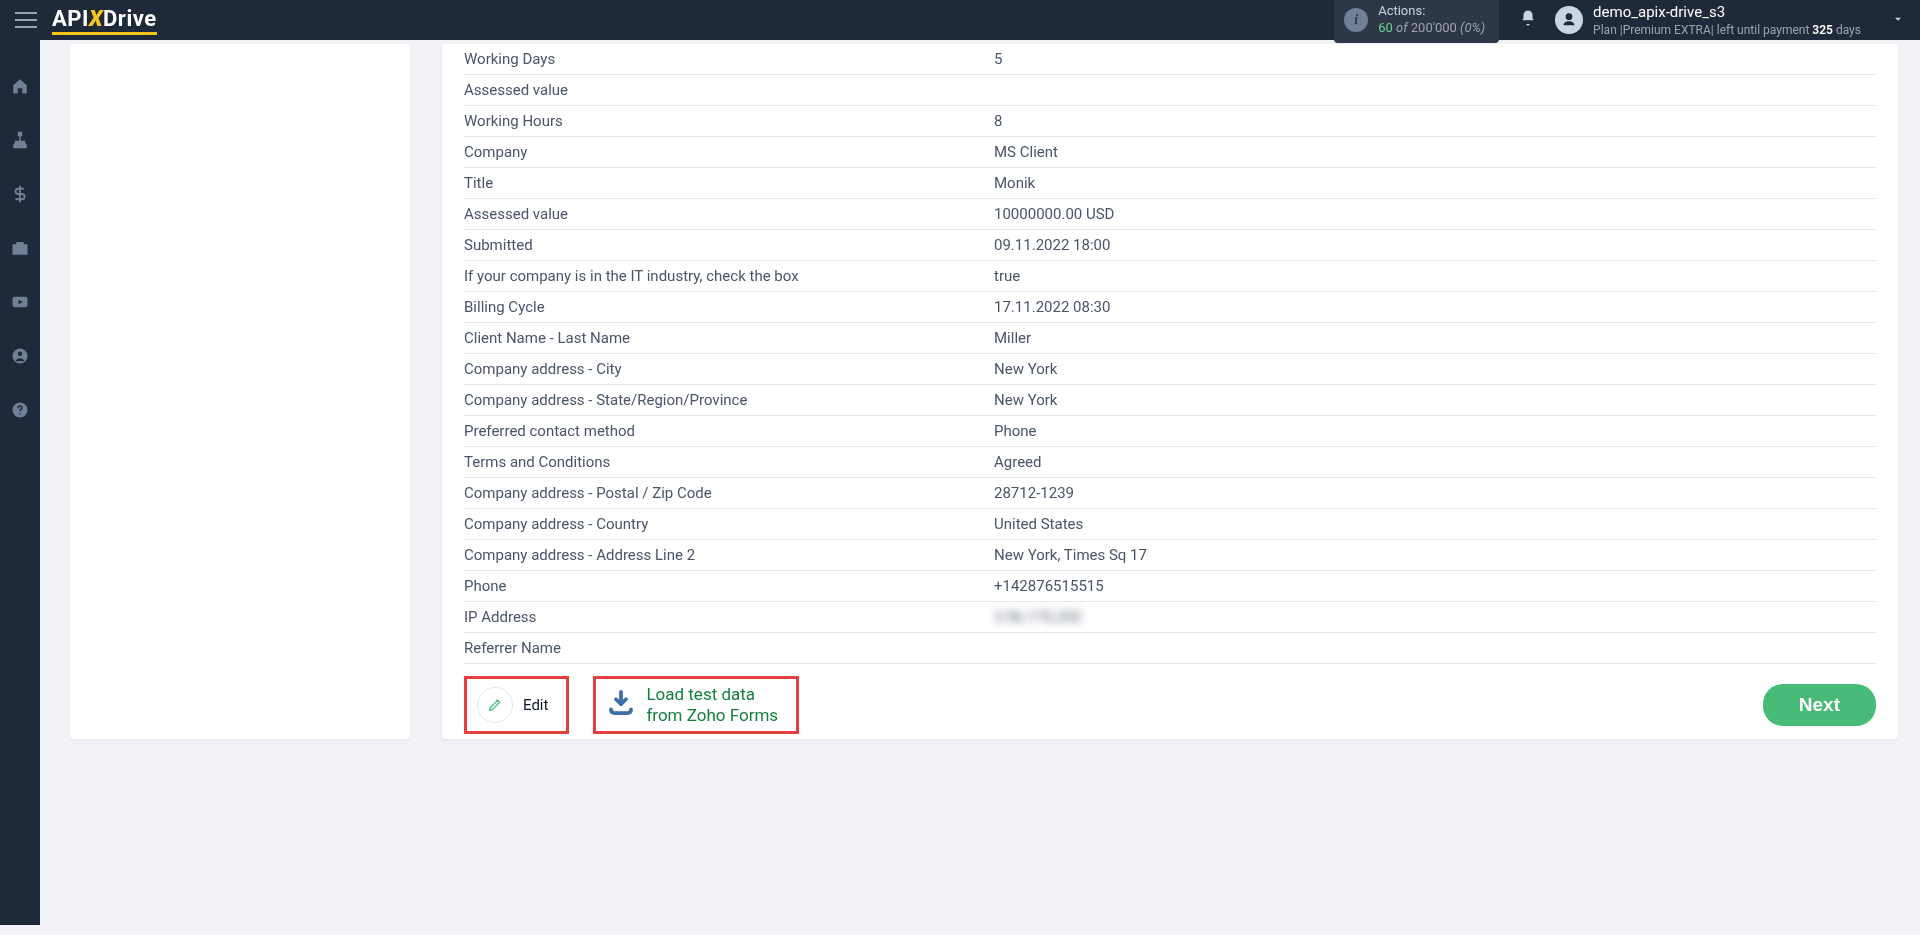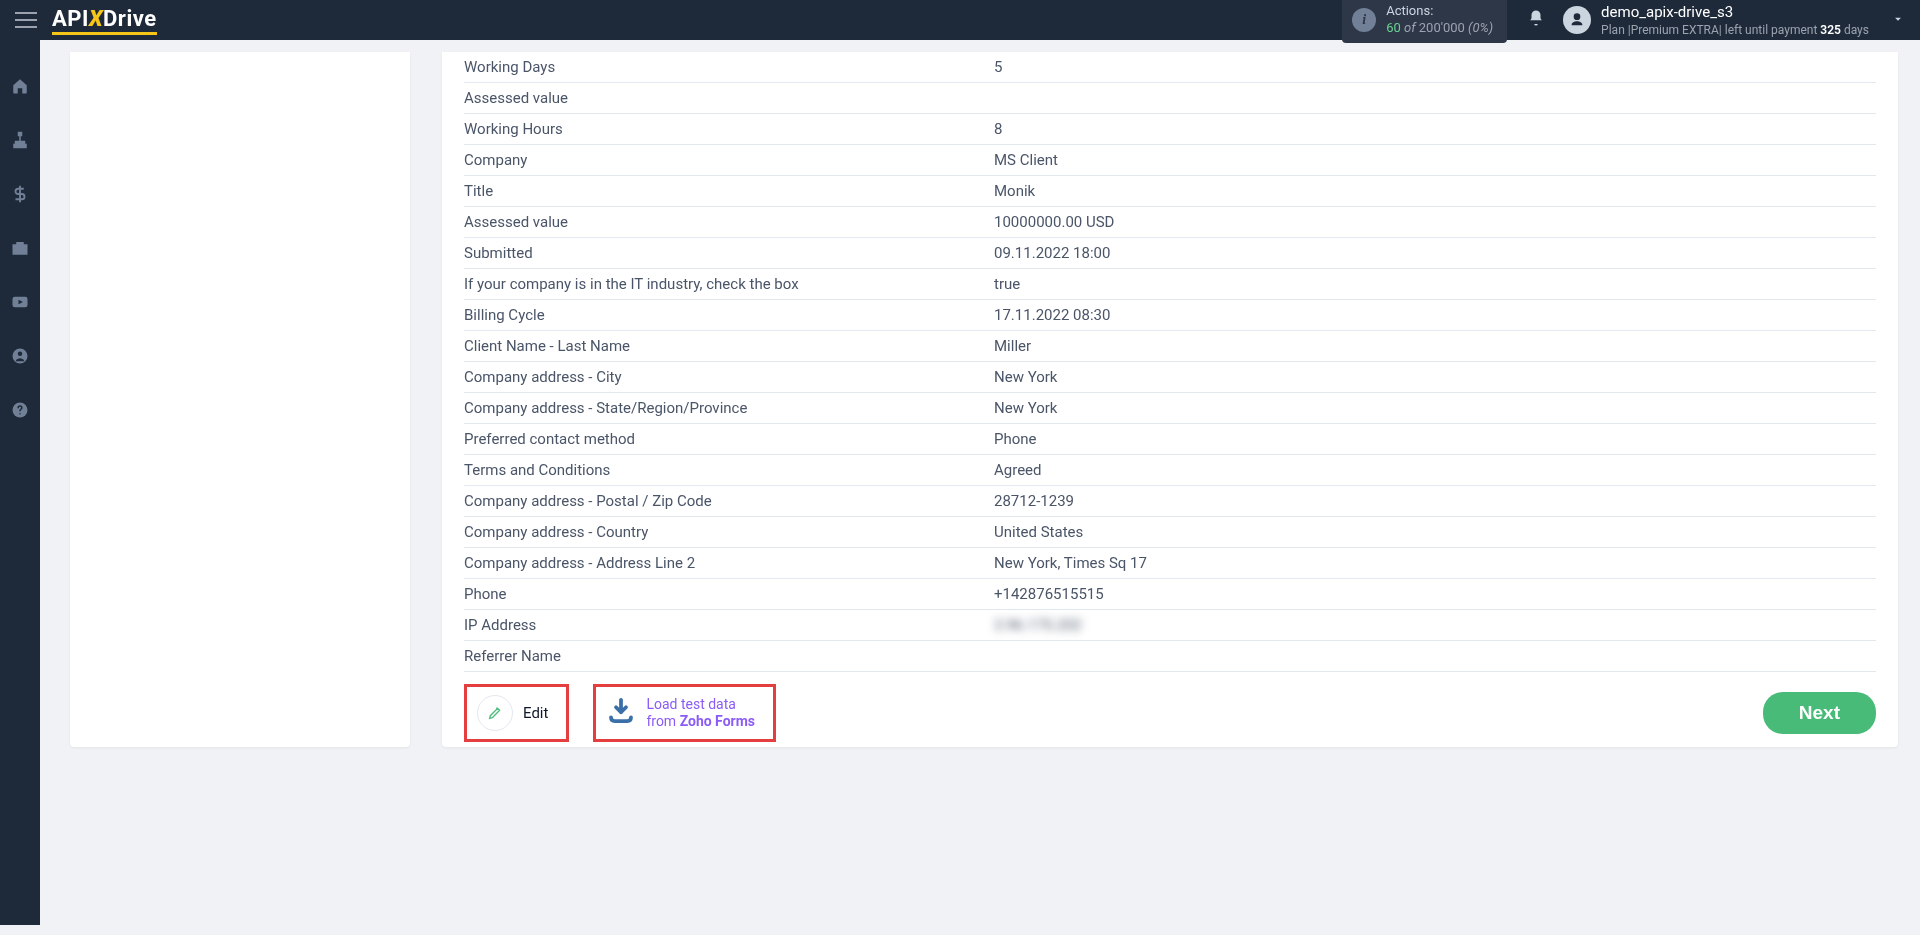--- a/index.html
+++ b/index.html
@@ -74,21 +74,21 @@
     font-family: Georgia, serif;
   }
   .actions-text { font-size: 13px; line-height: 1.3; }
   .actions-label { color: #cbd5e0; }
   .actions-count { color: #68d391; }
   .actions-of { color: #9ca3af; font-style: italic; }
   .actions-total { color: #9ca3af; }
   .actions-pct { color: #9ca3af; font-style: italic; }
   .bell-icon { margin-right: 18px; }
   .bell-icon svg { width: 18px; height: 20px; fill: #cbd5e0; }
-  .user-block { display:flex; align-items:center; gap:10px; margin-right: 22px; }
+  .user-block { display:flex; align-items:center; gap:10px; margin-right: 30px; }
   .avatar-circle {
     width: 28px; height: 28px; background:#cbd5e0; border-radius:50%;
     display:flex;align-items:center;justify-content:center;
   }
   .avatar-circle svg { width:16px;height:16px;fill:#1e2a3a;}
   .user-text { font-size:13px; line-height:1.35; }
   .user-name { color:#fff; font-size:15px; }
   .user-plan { color:#9ca3af; font-size:12px; }
   .user-plan b { color:#fff; font-weight:600;}
   .chevron-down { margin-left:auto; }
@@ -104,21 +104,21 @@
     gap: 22px;
   }
   .sidebar .nav-item {
     width:40px; height:32px; display:flex; align-items:center; justify-content:center;
     cursor:pointer;
   }
   .sidebar .nav-item svg { width:18px; height:18px; fill:#718096; }
 
   .content {
     flex:1;
-    padding: 12px 22px 22px 30px;
+    padding: 4px 22px 22px 30px;
     overflow:hidden;
   }
   .row { display:flex; gap: 32px; height: 695px; }
   .left-pane {
     width: 340px;
     background:#fff;
     border-radius: 0 0 4px 4px;
     box-shadow: 0 1px 3px rgba(0,0,0,0.06);
   }
   .right-pane {
@@ -149,23 +149,23 @@
     background:#fff;
     height: 58px;
   }
   .circle-btn {
     width:36px;height:36px;border:1px solid #e2e8f0;border-radius:50%;
     display:flex;align-items:center;justify-content:center;
   }
   .circle-btn svg { width:16px;height:16px;stroke:#48bb78;fill:none;stroke-width:2;}
   .edit-label { color:#0f172a; font-size:15px;}
   .load-icon svg { width:30px;height:30px;}
-  .load-text { font-size:14px; color:#8b5cf6; line-height:1.25;}
+  .load-text { font-size:17px; color:#15803d; line-height:1.25;}
   .load-text .from { }
-  .load-text .src { font-weight:700; }
+  .load-text .src { font-weight:400; }
   .spacer-flex { flex:1; }
   .next-btn {
     background:#48bb78;color:#fff;border:none;
     border-radius:20px;padding:10px 36px;font-size:19px;font-weight:600;
     cursor:pointer;
   }
 </style>
 </head>
 <body>
 

